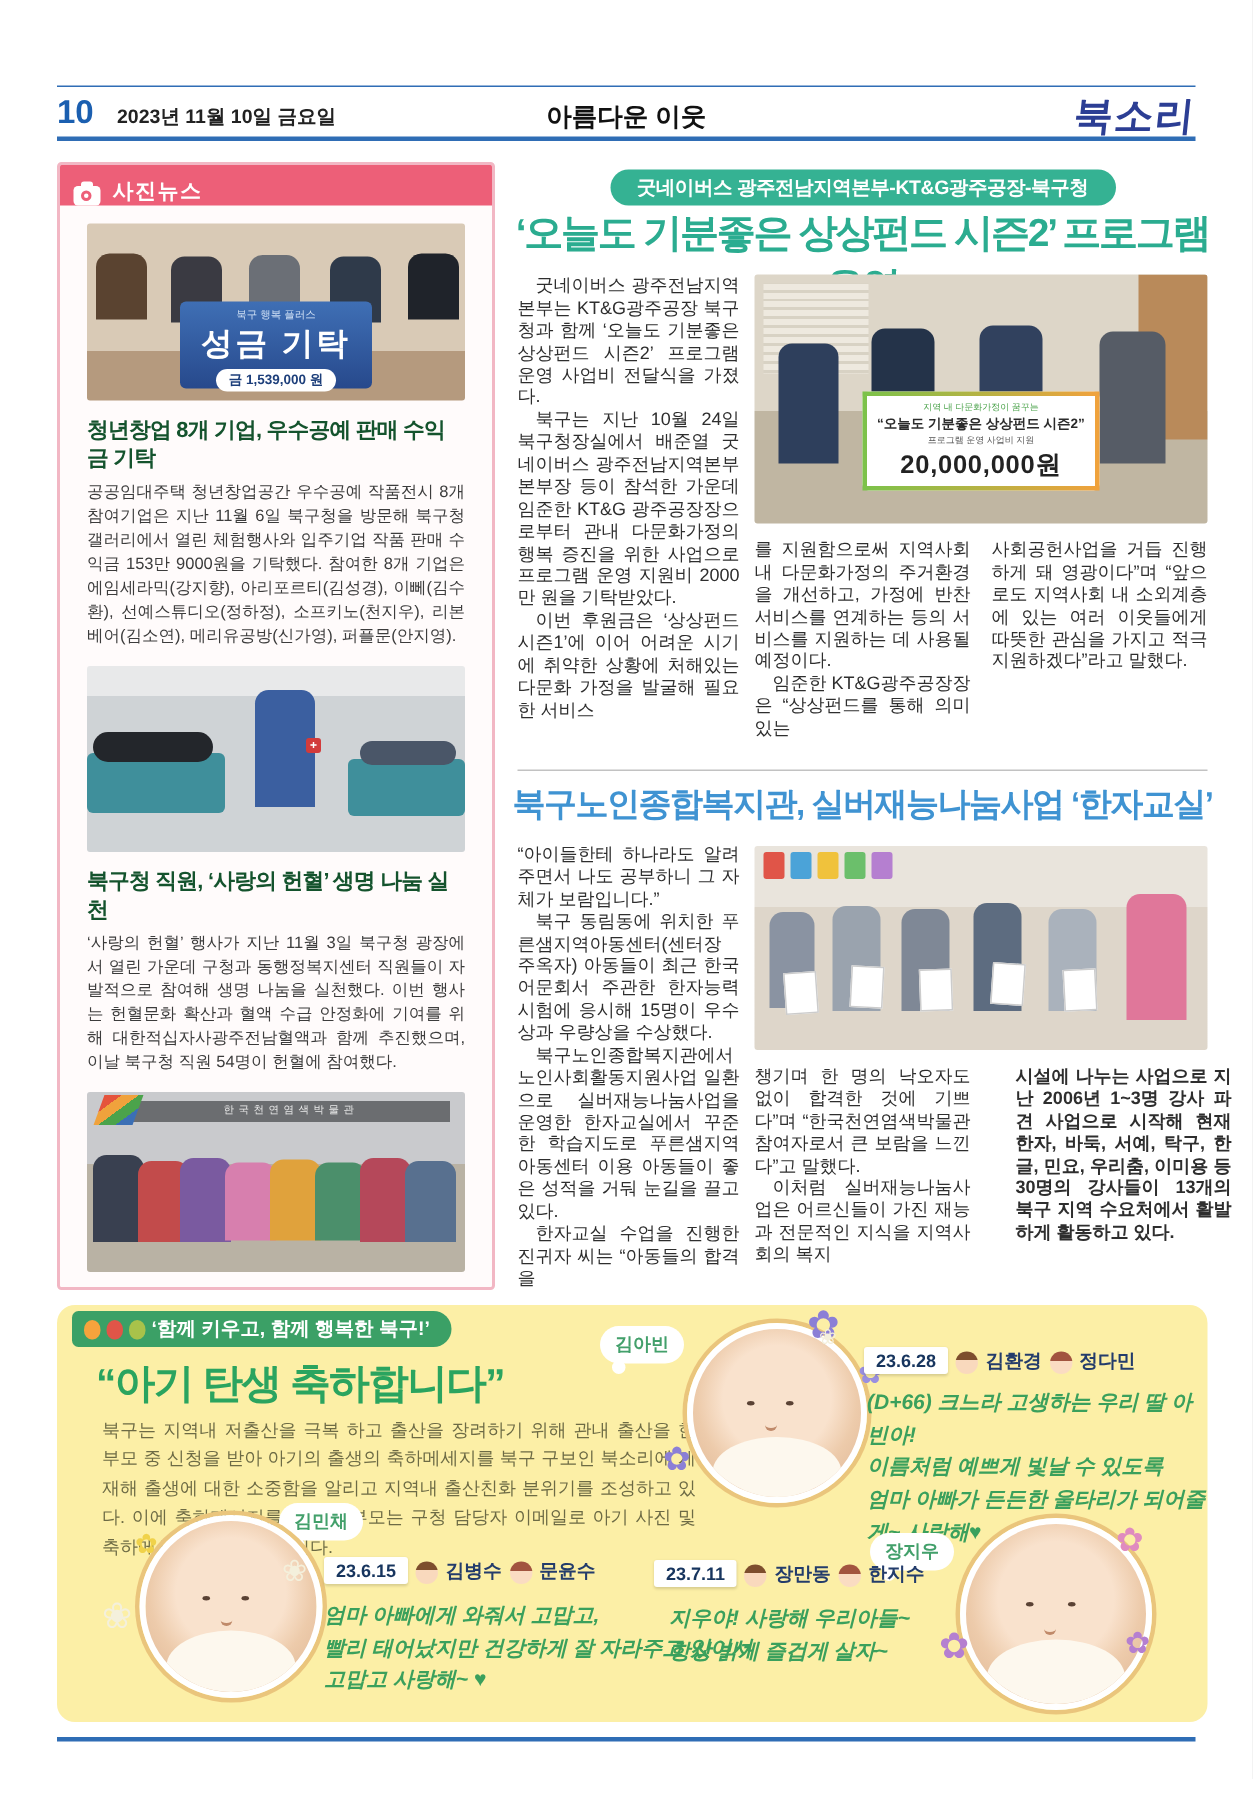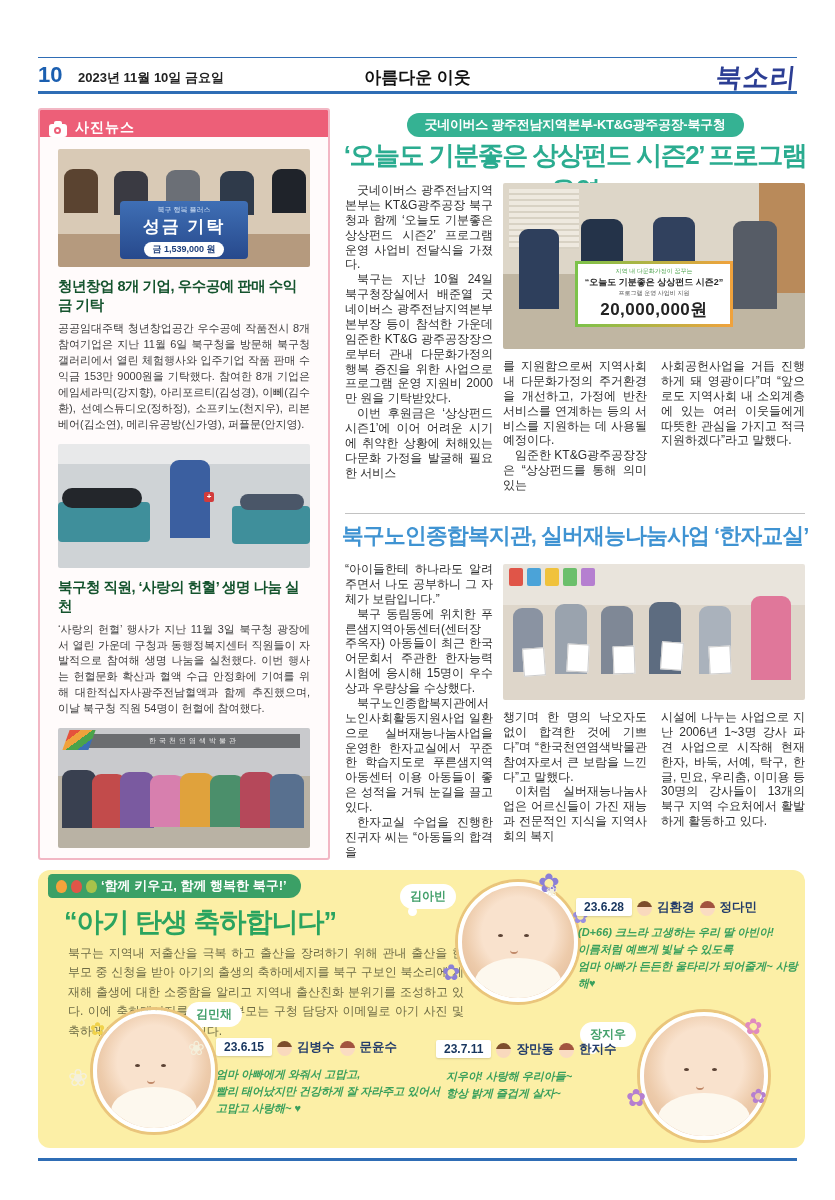--- a/index.html
+++ b/index.html
@@ -56,21 +56,21 @@
   .baby-circle .mouth{position:absolute;width:8px;height:4px;border-bottom:2px solid #c08a6a;border-radius:0 0 8px 8px;}
   .flower{position:absolute;line-height:1;}
   .cloud{position:absolute;background:#fff;border-radius:14px;padding:4px 10px;color:#43a06b;font-weight:bold;font-size:12px;}
   .cloud::after{content:"";position:absolute;left:8px;bottom:-7px;width:9px;height:9px;background:#fff;border-radius:50%;}
   .info-row{position:absolute;display:flex;align-items:flex-end;gap:5px;}
   .date-chip{background:#fff;padding:2px 8px;font-size:12px;font-weight:bold;color:#17355e;border-radius:2px;box-shadow:0 1px 2px rgba(0,0,0,0.15);}
   .face{width:15px;height:15px;border-radius:50%;display:inline-block;}
   .face.boy{background:linear-gradient(180deg,#7d4e2d 0 38%,#f9d9bd 38%);}
   .face.girl{background:linear-gradient(180deg,#a2543f 0 44%,#fadcc2 44%);}
   .pname{font-size:12.5px;font-weight:bold;color:#233c6b;}
-  .msg{position:absolute;font-size:11px;line-height:1.55;color:#3aa05c;font-weight:bold;font-style:italic;}
+  .msg{position:absolute;font-size:14px;line-height:1.55;color:#3aa05c;font-weight:bold;font-style:italic;}
   .yfooter{position:absolute;right:16px;top:256px;font-size:10px;color:#97874f;}
   
   .sign-board{position:absolute;border-radius:4px;text-align:center;}
   .banner{position:absolute;background:#fbf8f2;border:1px solid #ddd4c4;text-align:center;}
 </style>
 </head>
 <body>
 
 <div class="page">
 
@@ -89,21 +89,21 @@
     <div class="pncontent">
 
       <div class="pnphoto" style="height:118px;background:linear-gradient(180deg,#d9cab6 0 72%,#b59a7e 72%);">
         <span class="person" style="left:6px;top:18px;"><span class="head"></span><span class="torso" style="background:#5a4330;display:block;"></span></span>
         <span class="person" style="left:56px;top:20px;"><span class="head"></span><span class="torso" style="background:#3a3a42;display:block;"></span></span>
         <span class="person" style="left:108px;top:19px;"><span class="head"></span><span class="torso" style="background:#6b6f76;display:block;"></span></span>
         <span class="person" style="left:162px;top:20px;"><span class="head"></span><span class="torso" style="background:#2f3a4a;display:block;"></span></span>
         <span class="person" style="left:214px;top:18px;"><span class="head"></span><span class="torso" style="background:#1f232a;display:block;"></span></span>
         <div class="sign-board" style="left:62px;top:52px;width:128px;height:58px;background:linear-gradient(180deg,#3f6fb5,#27498c);">
           <div style="font-size:7px;color:#cfe0f5;margin-top:4px;">북구 행복 플러스</div>
-          <div style="font-size:17px;font-weight:bold;color:#fff;letter-spacing:2px;">성금 기탁</div>
+          <div style="font-size:21px;font-weight:bold;color:#fff;letter-spacing:2px;">성금 기탁</div>
           <div style="display:inline-block;background:#fff;border-radius:9px;padding:1px 8px;font-size:9px;font-weight:bold;color:#1c3e7a;margin-top:2px;">금 1,539,000 원</div>
         </div>
       </div>
       <div class="pnhead">청년창업 8개 기업, 우수공예 판매 수익금 기탁</div>
       <div class="pnbody">공공임대주택 청년창업공간 우수공예 작품전시 8개 참여기업은 지난 11월 6일 북구청을 방문해 북구청갤러리에서 열린 체험행사와 입주기업 작품 판매 수익금 153만 9000원을 기탁했다. 참여한 8개 기업은 에임세라믹(강지향), 아리포르티(김성경), 이뻬(김수환), 선예스튜디오(정하정), 소프키노(천지우), 리본베어(김소연), 메리유공방(신가영), 퍼플문(안지영).</div>
 
       <div class="pnphoto" style="height:124px;background:linear-gradient(180deg,#e8e9ea 0 16%,#cfd3d6 16%);margin-top:11px;">
         <span style="position:absolute;left:0;top:58px;width:92px;height:40px;background:#3f8f9b;border-radius:4px;"></span>
         <span style="position:absolute;left:4px;top:44px;width:80px;height:20px;background:#23262b;border-radius:10px;"></span>
         <span style="position:absolute;right:0;top:62px;width:78px;height:38px;background:#3f8f9b;border-radius:4px;"></span>
@@ -188,21 +188,21 @@
       <span style="position:absolute;left:20px;top:84px;width:20px;height:26px;background:#fff;border:1px solid #ccc;transform:rotate(-4deg);"></span>
       <span style="position:absolute;left:64px;top:80px;width:20px;height:26px;background:#fff;border:1px solid #ccc;transform:rotate(3deg);"></span>
       <span style="position:absolute;left:110px;top:82px;width:20px;height:26px;background:#fff;border:1px solid #ccc;transform:rotate(-2deg);"></span>
       <span style="position:absolute;left:158px;top:78px;width:20px;height:26px;background:#fff;border:1px solid #ccc;transform:rotate(4deg);"></span>
       <span style="position:absolute;left:206px;top:82px;width:20px;height:26px;background:#fff;border:1px solid #ccc;transform:rotate(-3deg);"></span>
     </div>
     <div class="col" style="left:158px;top:150px;width:144px;">
       <p class="noind">챙기며 한 명의 낙오자도 없이 합격한 것에 기쁘다”며 “한국천연염색박물관 참여자로서 큰 보람을 느낀다”고 말했다.</p>
       <p>이처럼 실버재능나눔사업은 어르신들이 가진 재능과 전문적인 지식을 지역사회의 복지</p>
     </div>
-    <div class="col" style="left:316px;top:150px;width:144px;">
+    <div class="col" style="left:332px;top:150px;width:144px;font-weight:bold;">
       <p class="noind">시설에 나누는 사업으로 지난 2006년 1~3명 강사 파견 사업으로 시작해 현재 한자, 바둑, 서예, 탁구, 한글, 민요, 우리춤, 이미용 등 30명의 강사들이 13개의 북구 지역 수요처에서 활발하게 활동하고 있다.</p>
     </div>
   </div>
 
   <div class="ybox">
     <div class="ybadge">
       <span class="bird" style="background:#f5a33c;"></span>
       <span class="bird" style="background:#e05548;"></span>
       <span class="bird" style="background:#a8c24a;"></span>
       <span class="ybadge-label">‘함께 키우고, 함께 행복한 북구!’</span>

